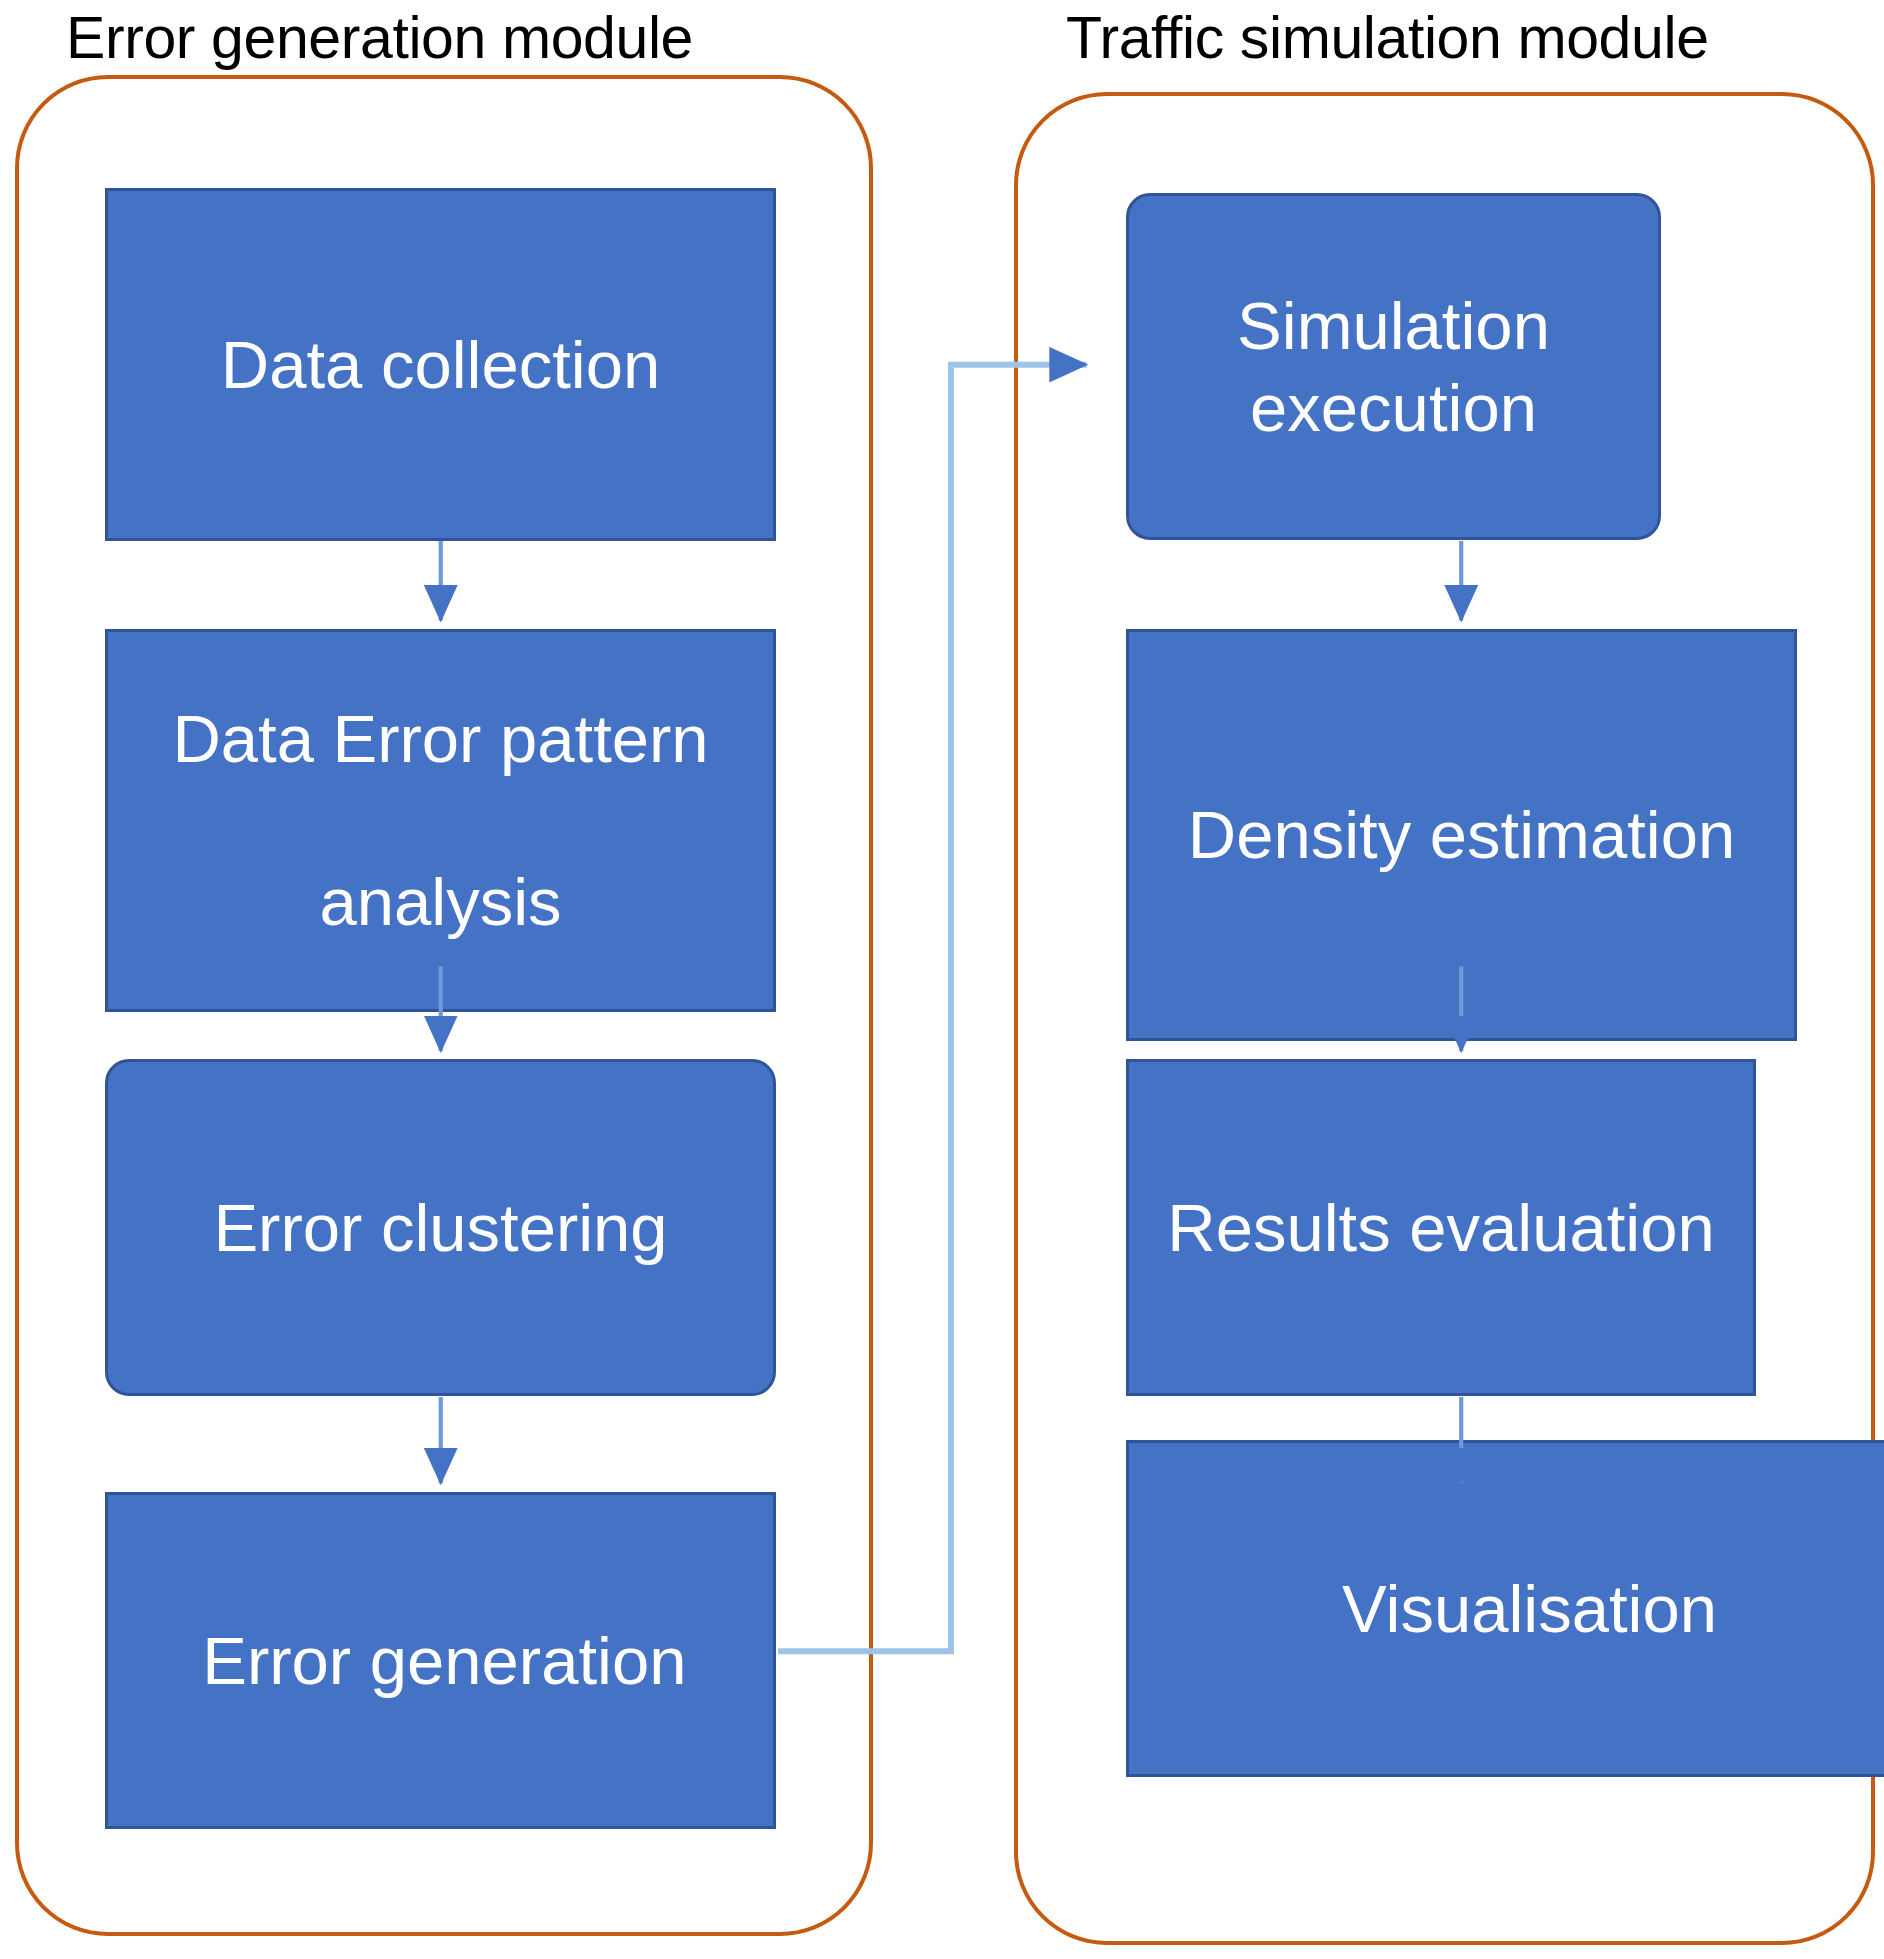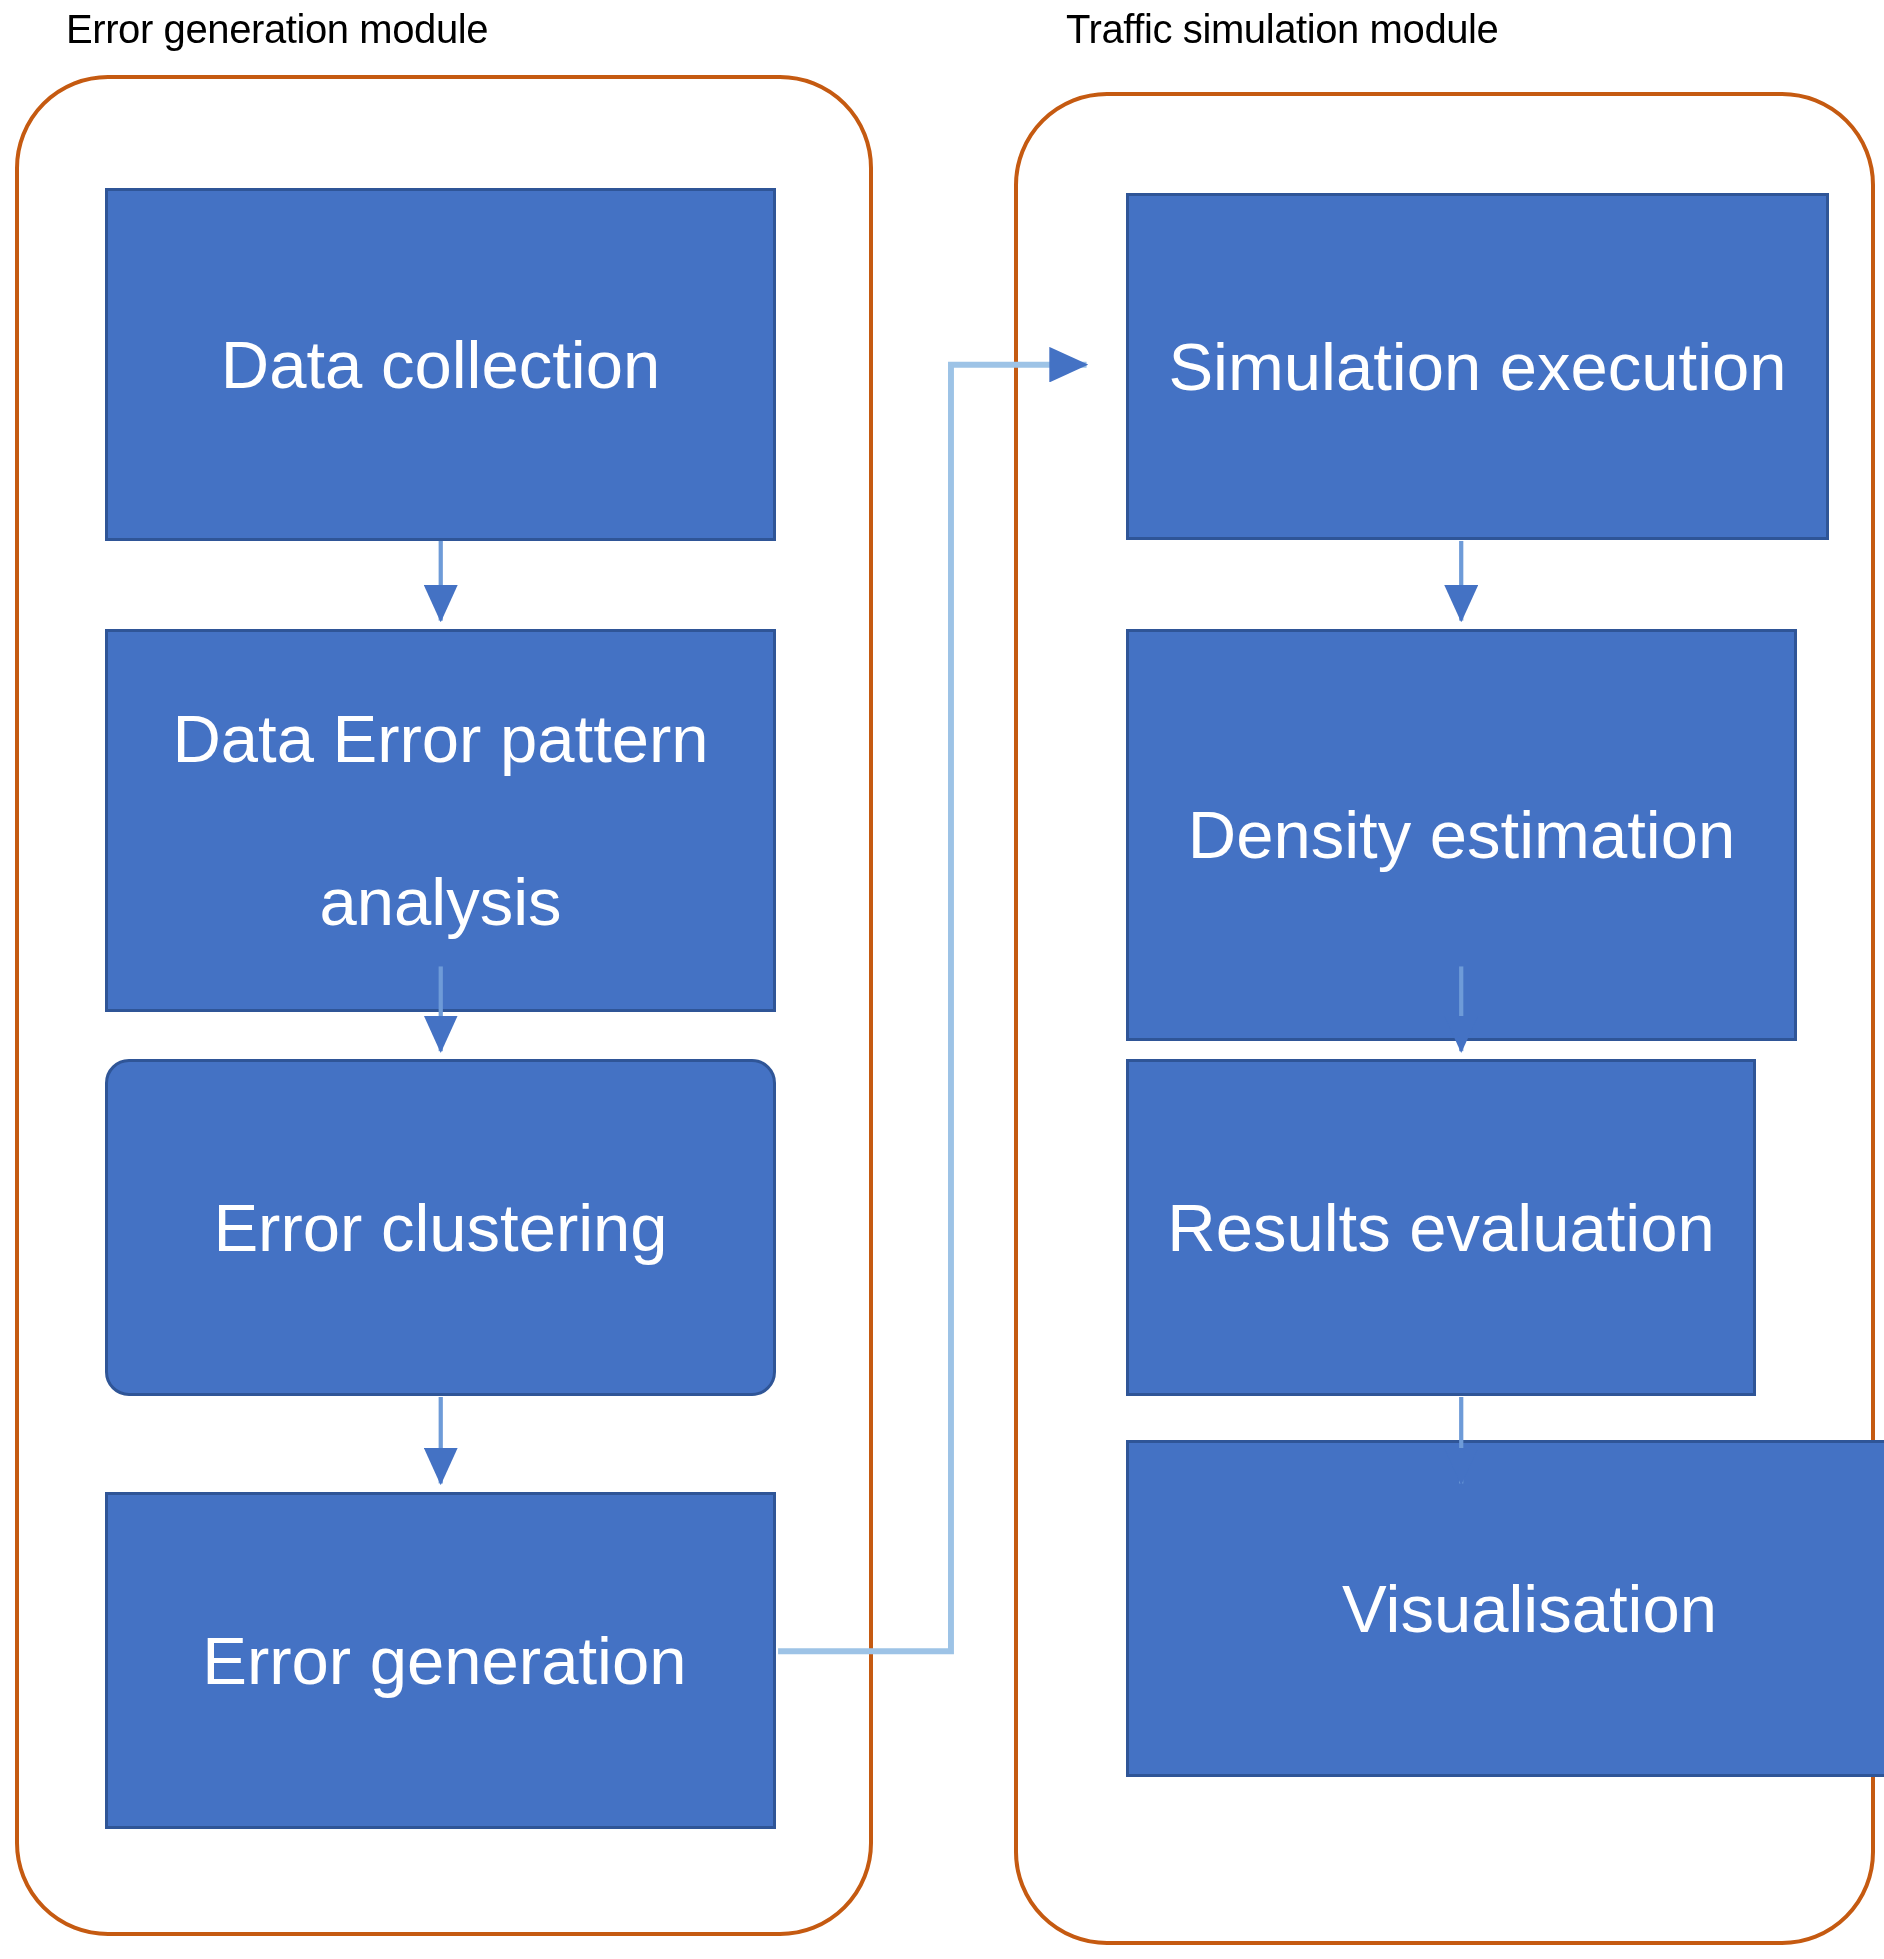--- a/index.html
+++ b/index.html
@@ -15,21 +15,21 @@
     overflow: hidden;
   }
   #canvas {
     position: absolute;
     left: 0; top: 0;
     width: 1885px;
     height: 1960px;
   }
   .module-title {
     position: absolute;
-    font-size: 40px;
+    font-size: 59px;
     line-height: 1.0;
     color: #000000;
     white-space: nowrap;
     letter-spacing: -0.4px;
   }
   #title-left  { left: 66px;  top: 8.5px; }
   #title-right { left: 1066px; top: 8.5px; }
 
   .module-frame {
     position: absolute;
@@ -89,21 +89,21 @@
   </div>
 
   <div class="node" style="left:105px; top:1059px; width:671px; height:337px;border-radius:24px;">
     <span>Error clustering</span>
   </div>
 
   <div class="node" style="left:105px; top:1492px; width:671px; height:337px;padding-left:28px;">
     <span>Error generation</span>
   </div>
 
-  <div class="node" style="left:1126px; top:193px; width:703px; height:347px;">
+  <div class="node" style="left:1126px; top:193px; width:535px; height:347px;border-radius:24px;">
     <span>Simulation execution</span>
   </div>
 
   <div class="node" style="left:1126px; top:629px; width:671px; height:412px;">
     <span>Density estimation</span>
   </div>
 
   <div class="node" style="left:1126px; top:1059px; width:630px; height:337px;">
     <span>Results evaluation</span>
   </div>

